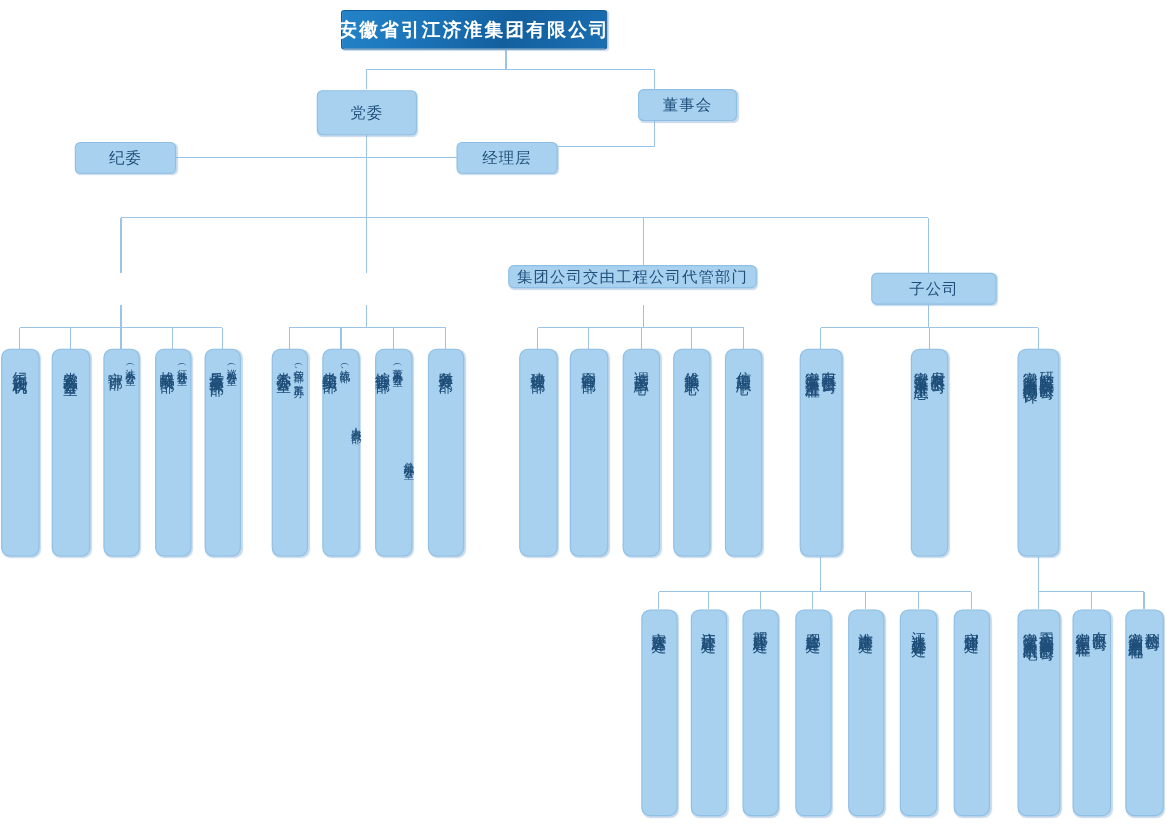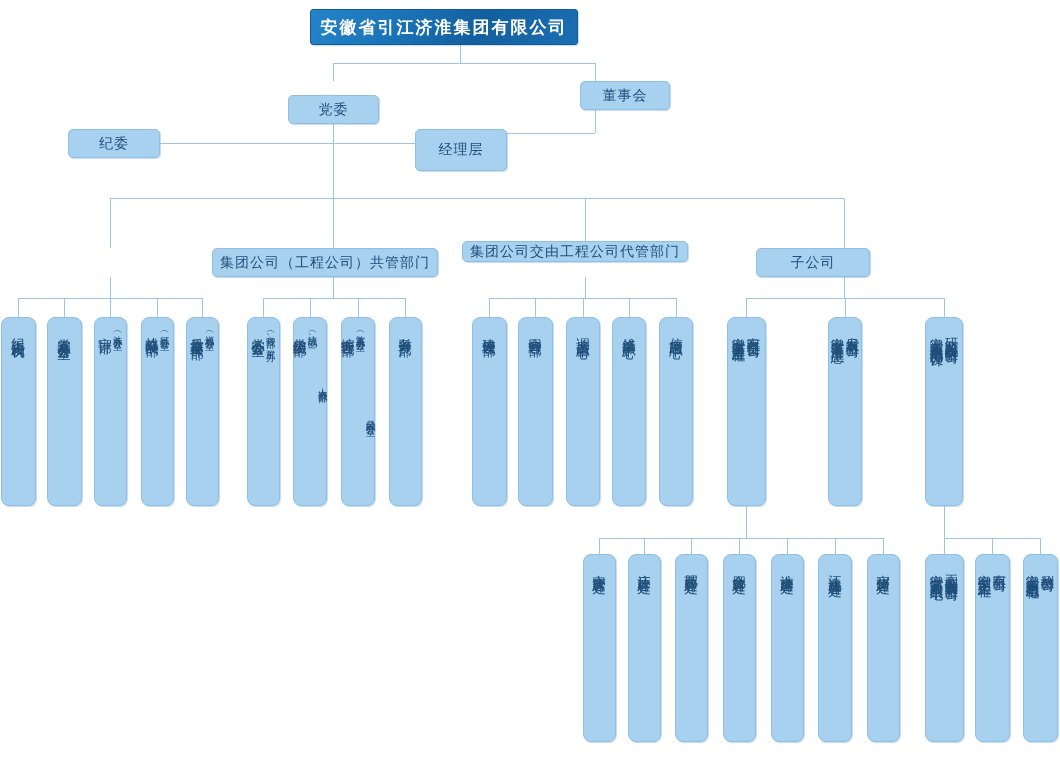--- a/index.html
+++ b/index.html
@@ -86,30 +86,29 @@
       <line x1="787" y1="538" x2="787" y2="554" stroke="#9cc4e6" stroke-width="1"></line>
       <line x1="835" y1="538" x2="835" y2="554" stroke="#9cc4e6" stroke-width="1"></line>
       <line x1="883" y1="538" x2="883" y2="554" stroke="#9cc4e6" stroke-width="1"></line>
       <line x1="944" y1="506" x2="944" y2="538" stroke="#9cc4e6" stroke-width="1"></line>
       <line x1="944" y1="538" x2="1040" y2="538" stroke="#9cc4e6" stroke-width="1"></line>
       <line x1="944" y1="538" x2="944" y2="554" stroke="#9cc4e6" stroke-width="1"></line>
       <line x1="992" y1="538" x2="992" y2="554" stroke="#9cc4e6" stroke-width="1"></line>
       <line x1="1040" y1="538" x2="1040" y2="554" stroke="#9cc4e6" stroke-width="1"></line>
     </svg>
 
-  <div class="node root" style="left:310px;top:9px;width:268px;height:36px">安徽省引江济淮集团有限公司</div>
-
-  <div class="node" style="left:288px;top:95px;width:91px;height:29px">党委</div>
+  <div class="node root" style="left:310px;top:9px;width:242px;height:36px">安徽省引江济淮集团有限公司</div>
+
+  <div class="node" style="left:288px;top:82px;width:91px;height:41px">党委</div>
   <div class="node" style="left:580px;top:81px;width:90px;height:29px">董事会</div>
   <div class="node" style="left:68px;top:129px;width:92px;height:29px">纪委</div>
-  <div class="node" style="left:415px;top:129px;width:92px;height:42px">经理层</div>
-
-  <div class="node" style="left:212px;top:248px;width:226px;height:29px">集团公司（工程公司）共管部门</div>
+  <div class="node" style="left:415px;top:129px;width:92px;height:29px">经理层</div>
+
   <div class="node" style="left:462px;top:241px;width:226px;height:21px">集团公司交由工程公司代管部门</div>
-  <div class="node" style="left:756px;top:248px;width:114px;height:29px">子公司</div>
+  <div class="node" style="left:792px;top:248px;width:114px;height:29px">子公司</div>
 <div class="vbox" style="left: 0.5px; top: 317px; width: 35px; height: 189px;">
       <div class="vtext">
         <span class="vline">纪委内设机构</span>
       </div>
     </div>
     <div class="vbox" style="left: 46.5px; top: 317px; width: 35px; height: 189px;">
       <div class="vtext">
         <span class="vline">党委巡察办公室</span>
       </div>
     </div>

